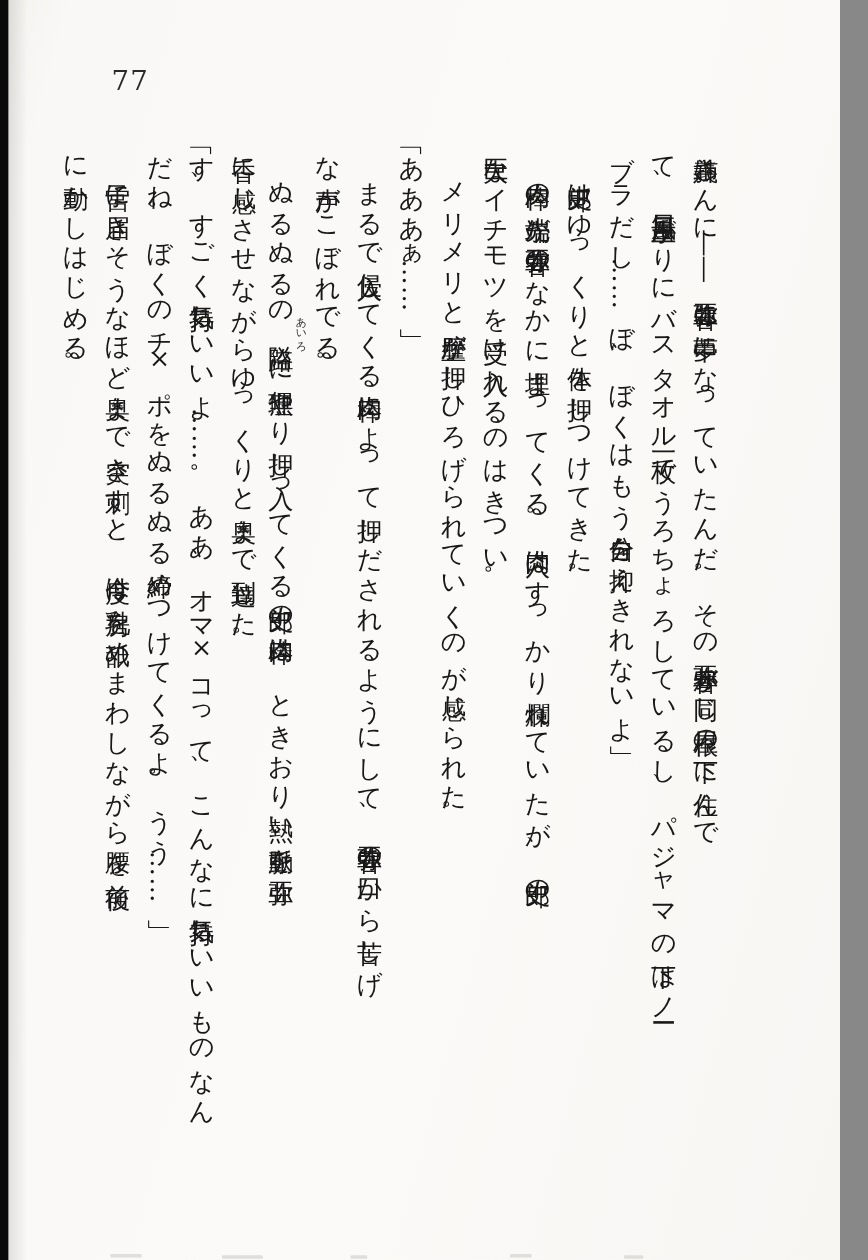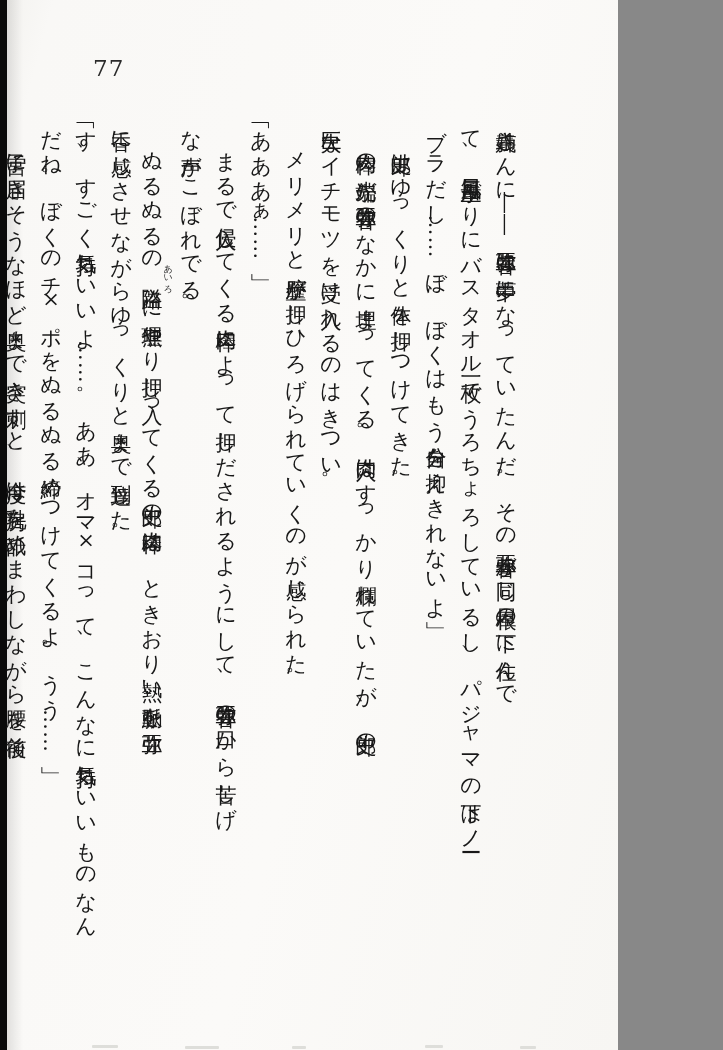--- a/index.html
+++ b/index.html
@@ -4,21 +4,21 @@
 <style>
   :root {
     --paper: #fbfaf8;
     --ink: #181818;
     --edge: #0a0a0a;
   }
   * { margin: 0; padding: 0; box-sizing: border-box; }
   html, body { background: #888; }
   .book-page {
     position: relative;
-    width: 618px;
+    width: 700px;
     height: 1050px;
     overflow: hidden;
     background: linear-gradient(105deg, #f3f2ef 0%, #f9f8f6 6%, var(--paper) 55%, #f7f6f3 100%);
     font-family: "DejaVu Serif", "Liberation Serif", serif;
   }
   .gutter-edge {
     position: absolute;
     left: 0; top: 0;
     width: 7px; height: 1050px;
     background: var(--edge);

